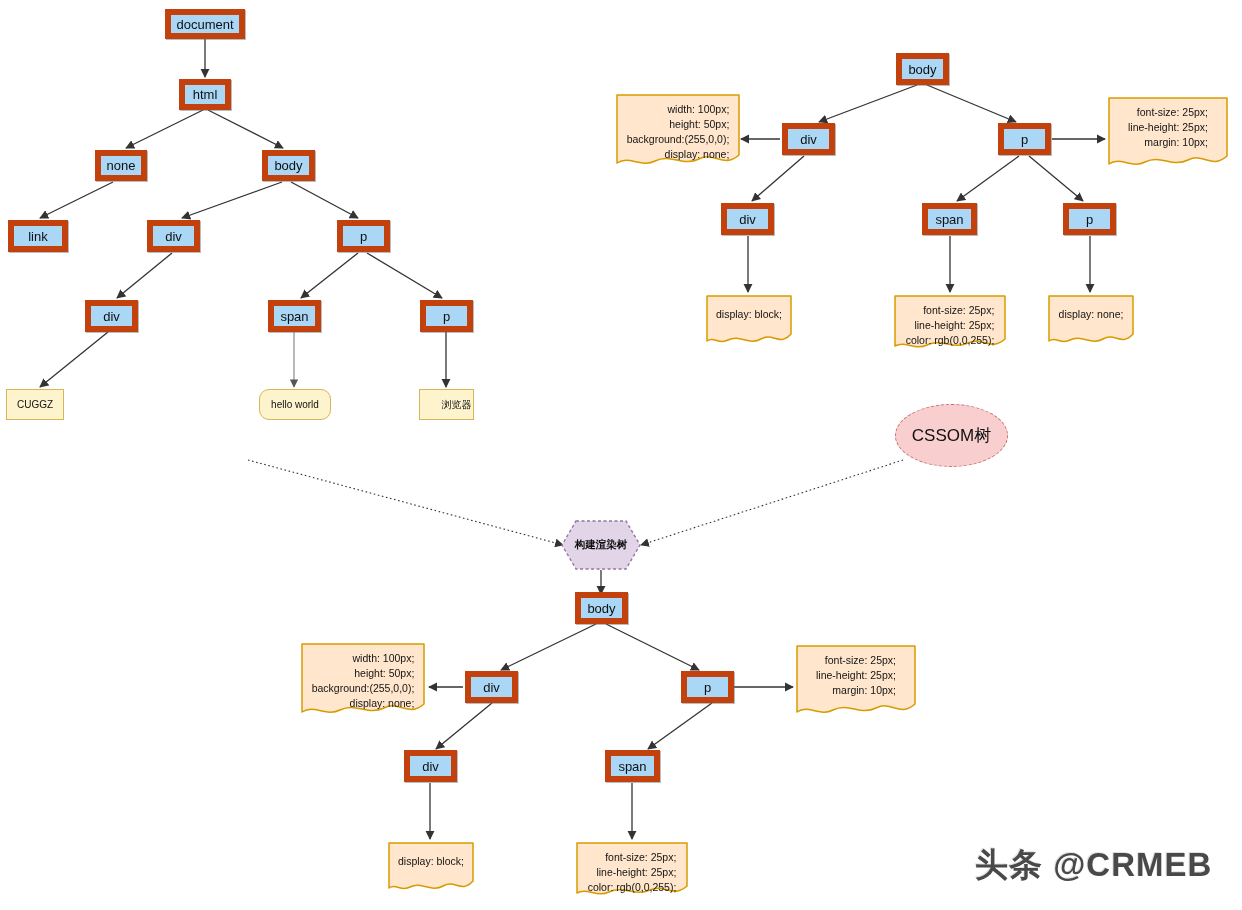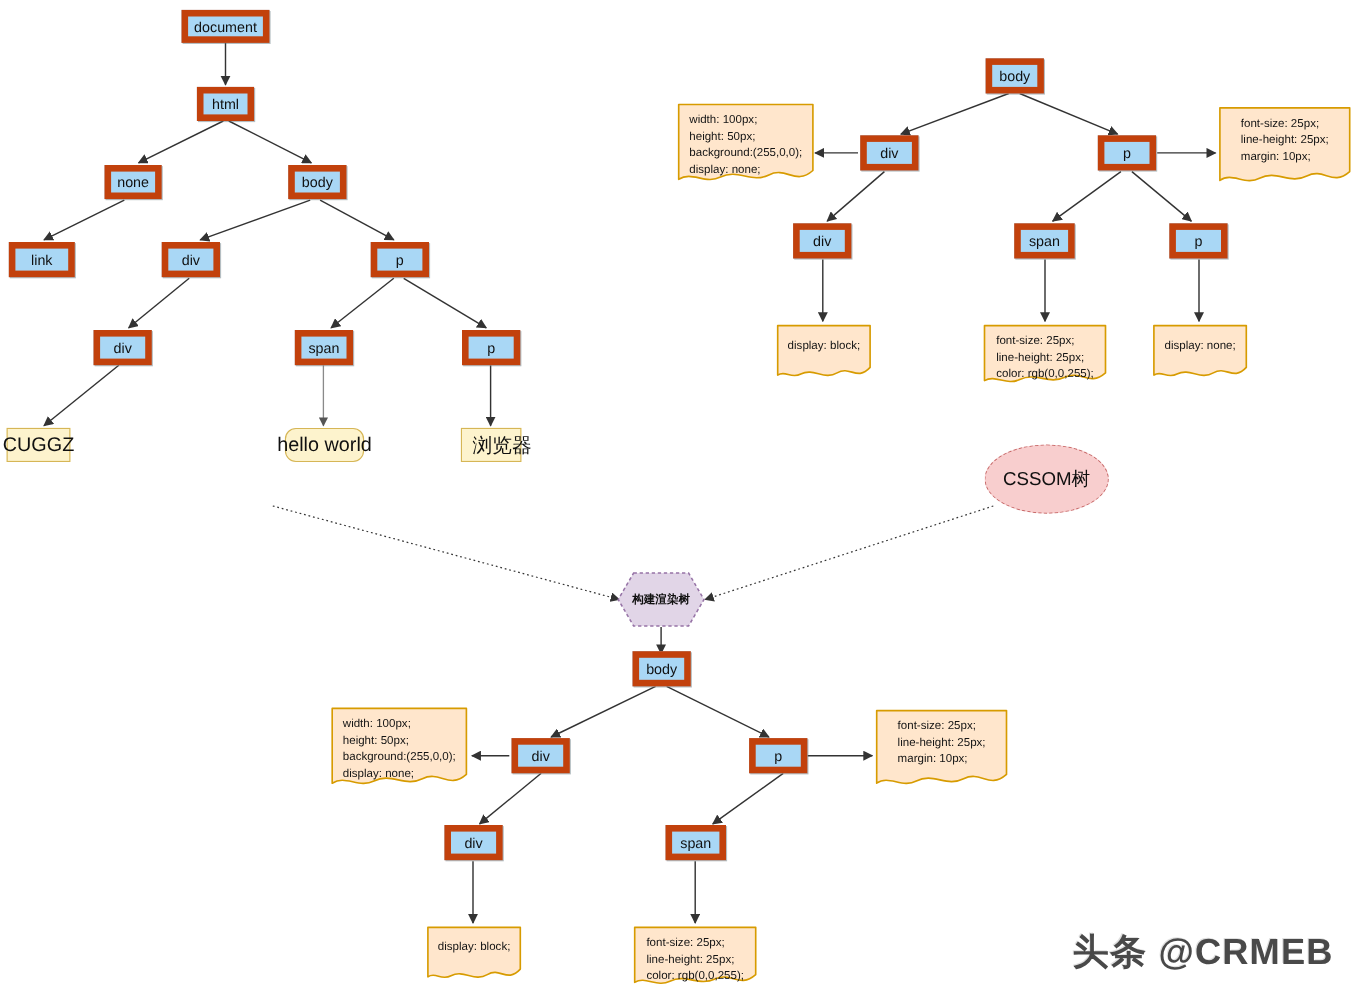--- a/index.html
+++ b/index.html
@@ -23,28 +23,28 @@
     line-height:1;
     white-space:nowrap;
     box-shadow:1px 1px 0 rgba(90,110,120,.45);
   }
   .textbox{
     position:absolute;
     box-sizing:border-box;
     background:#fdf3cd;
     border:1px solid #d6b656;
     display:flex;align-items:center;justify-content:center;
-    font-size:18px;color:#101010;
+    font-size:10px;color:#101010;
     white-space:nowrap;
   }
   .note{
     position:absolute;
     box-sizing:border-box;
     display:flex;align-items:flex-start;justify-content:center;
-    text-align:left;
+    text-align:right;
     font-size:10.5px;color:#141414;
     line-height:1.42;
     padding-top:9px;
     background:transparent;
   }
   .note .noteBg{position:absolute;left:0;top:0;width:100%;height:100%;z-index:0;}
   .note .noteTxt{position:relative;z-index:1;padding:0 4px;}
 
   .ellipse{
     position:absolute;

